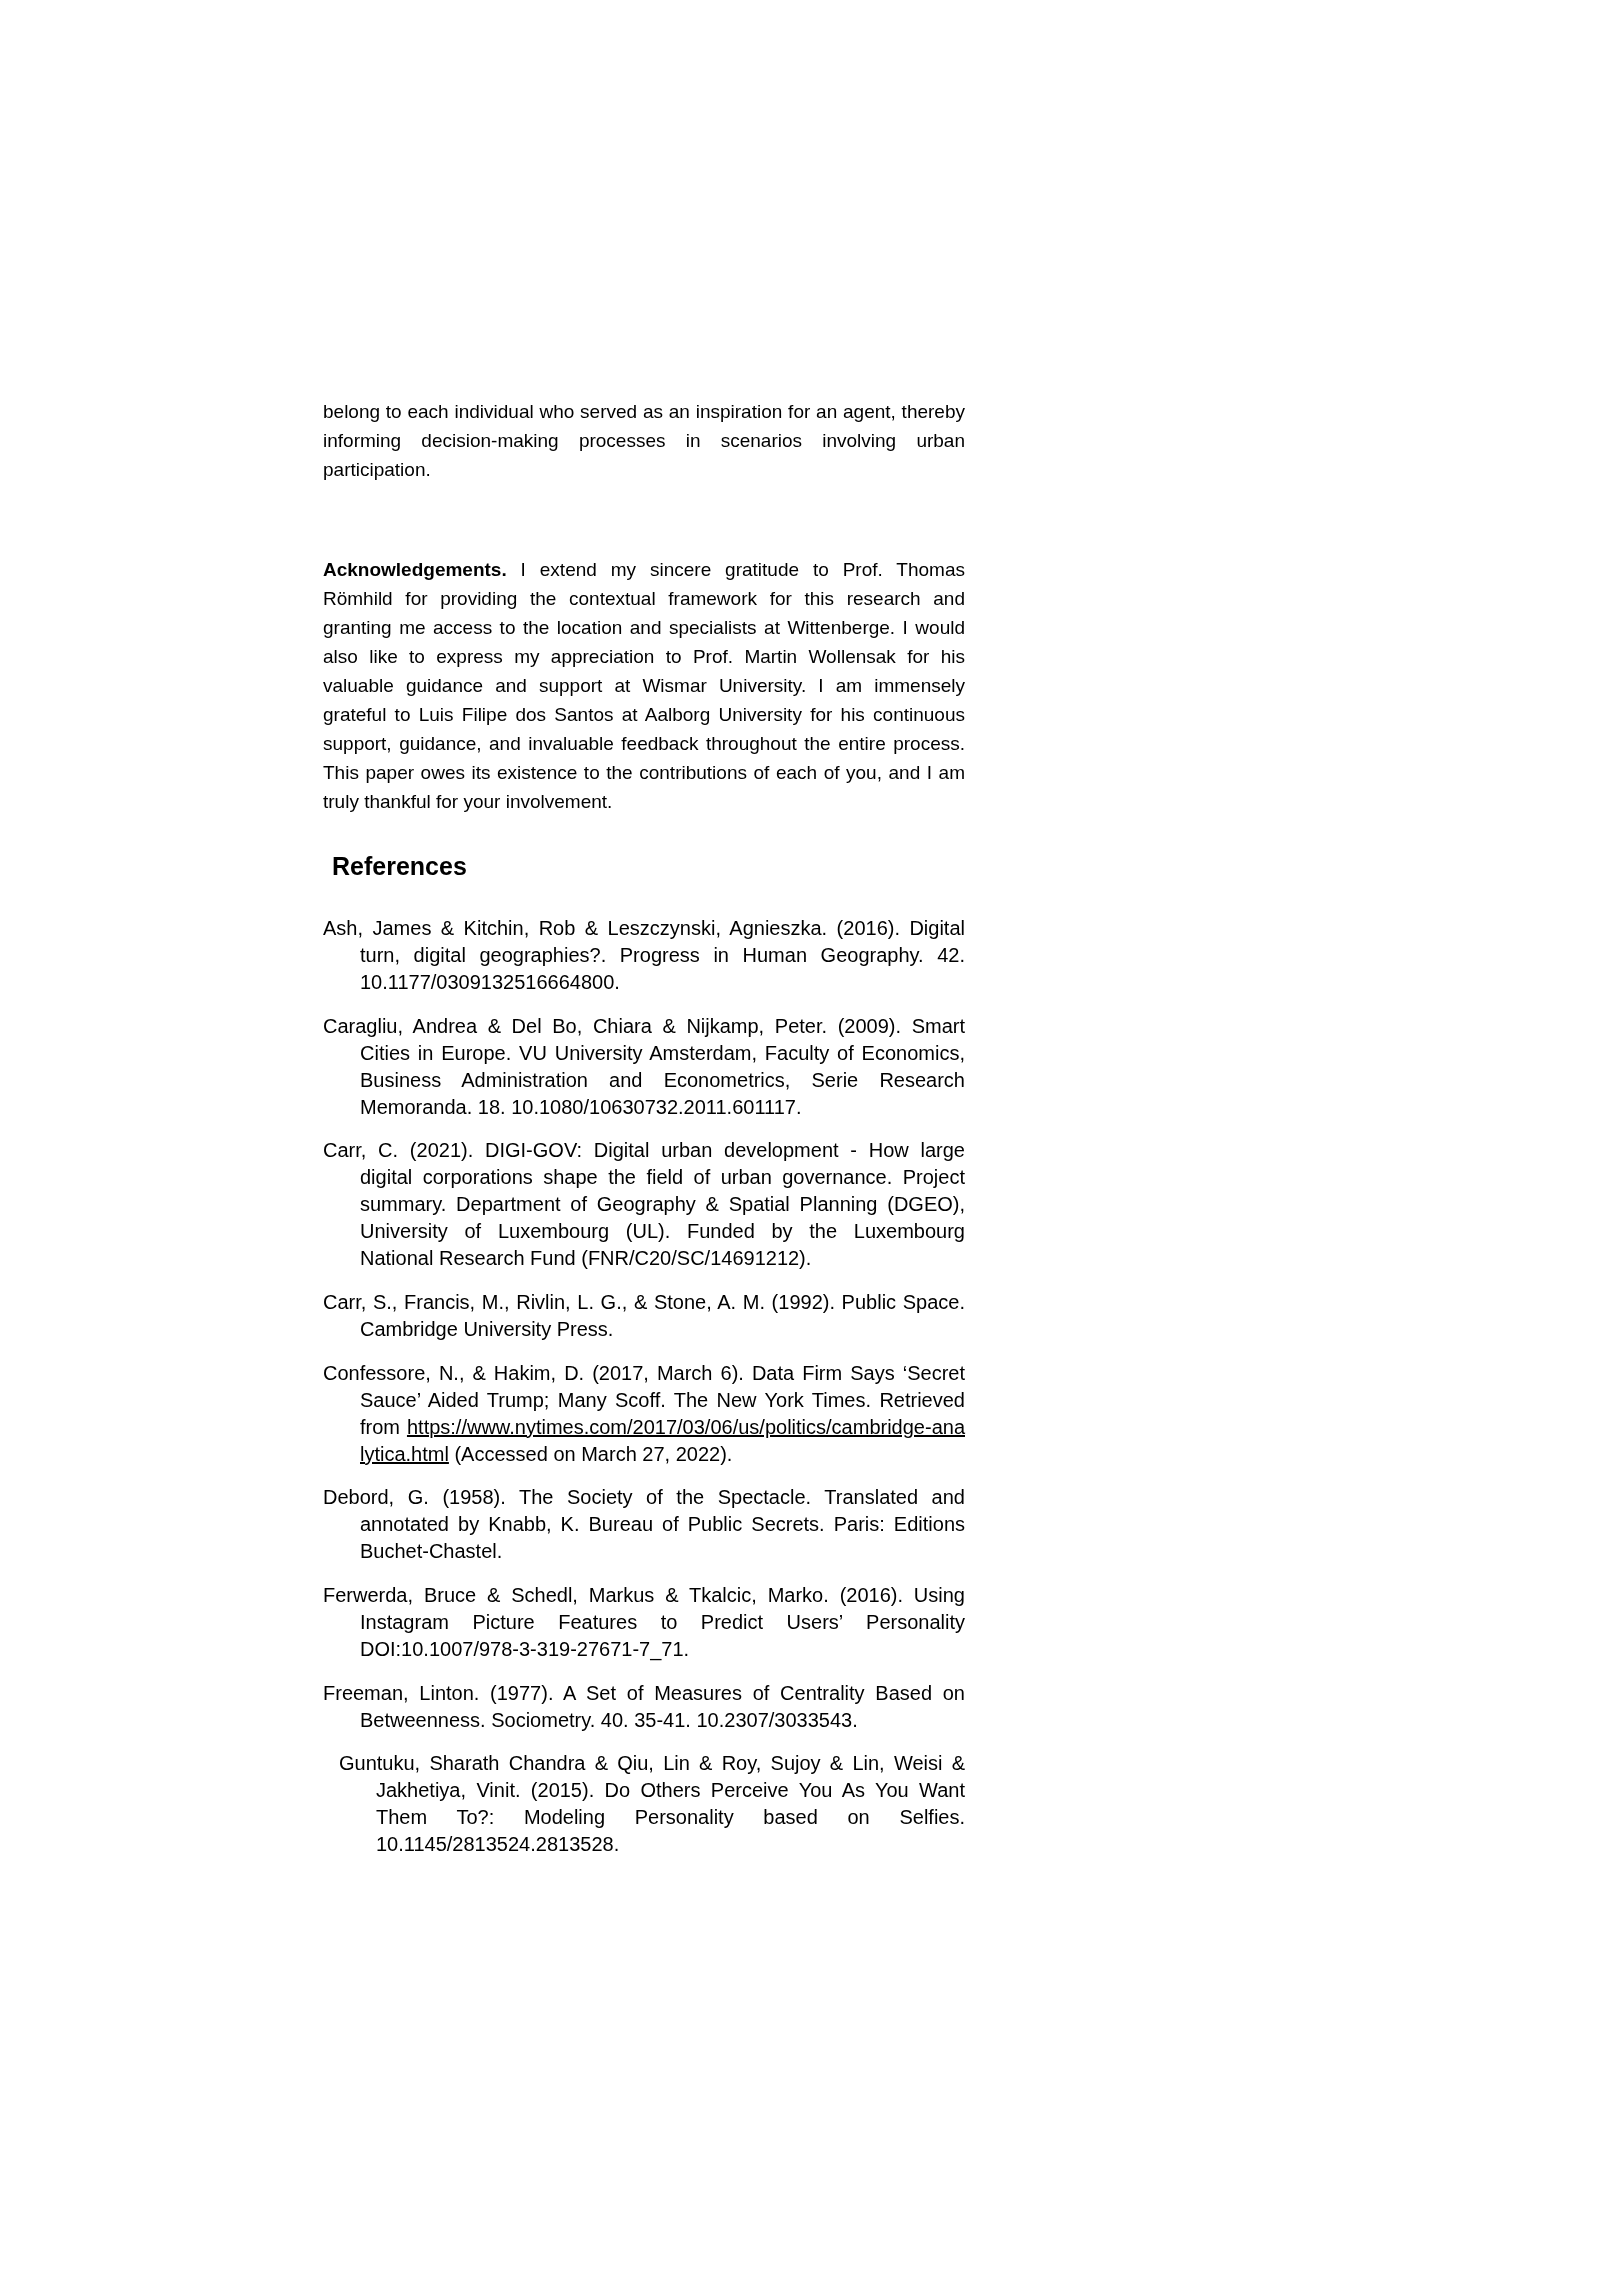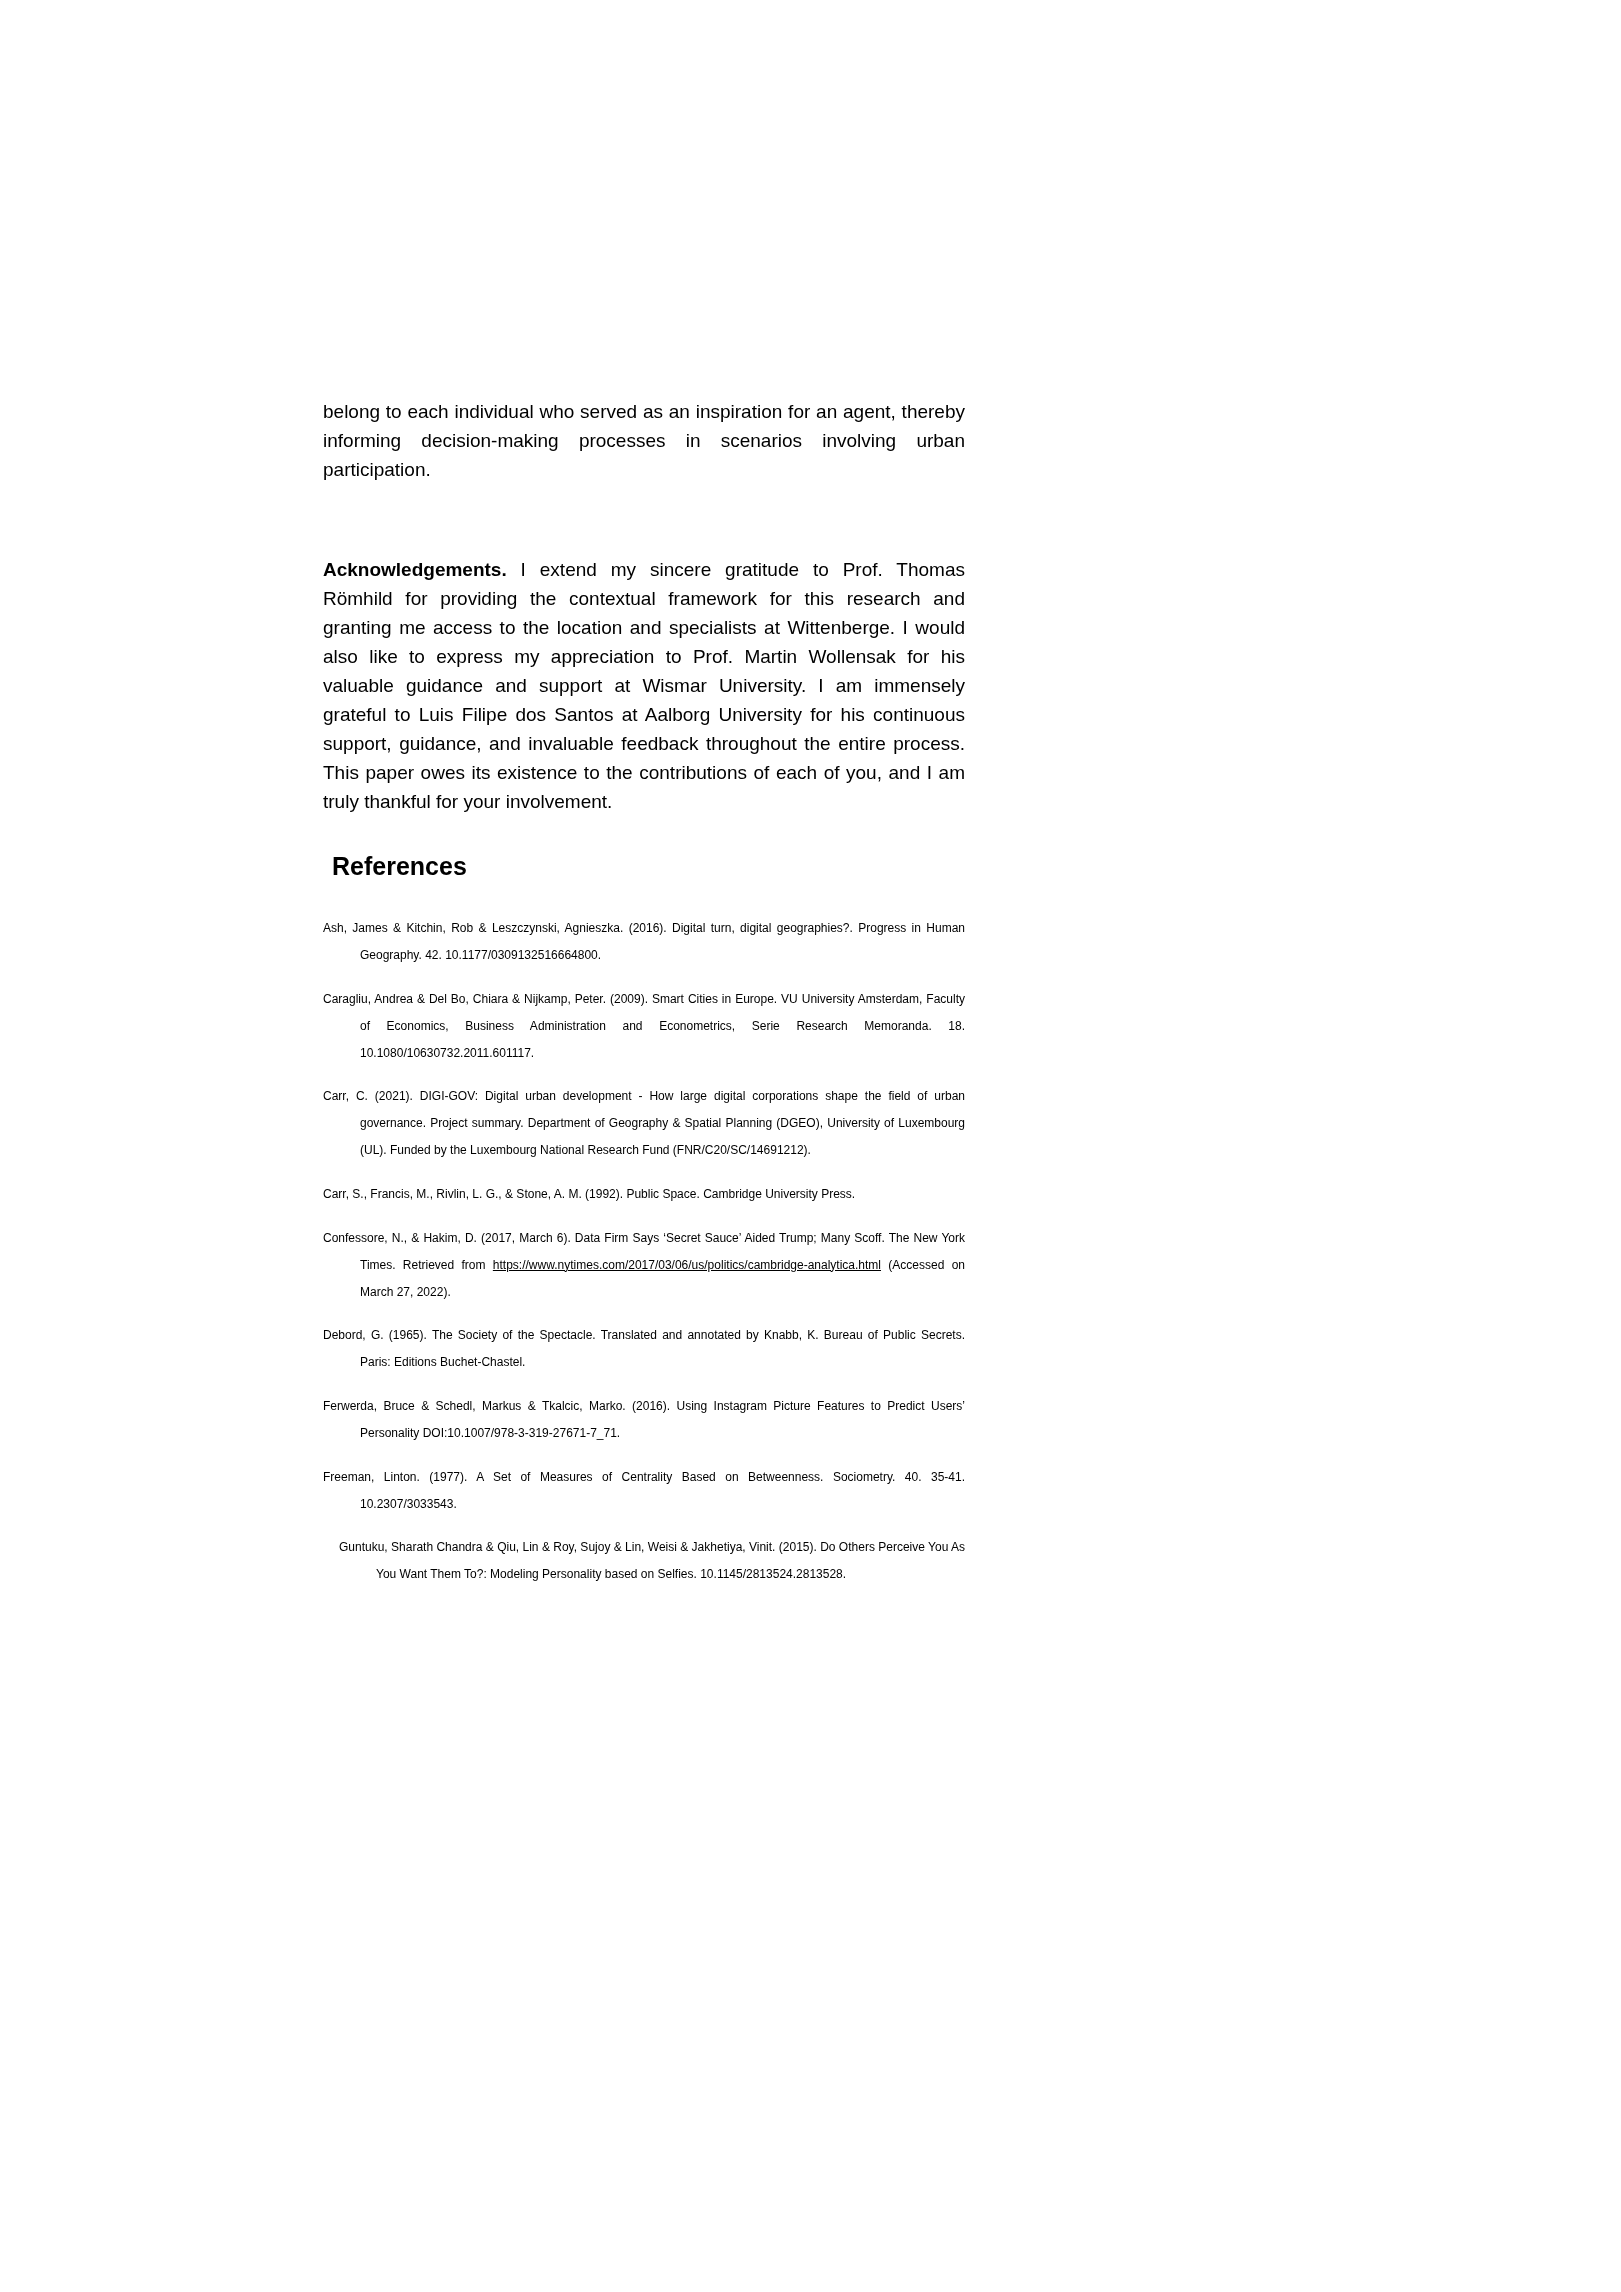--- a/index.html
+++ b/index.html
@@ -59,21 +59,21 @@
   .gap-after-refheading {
     height: 24.5px;
   }
   
   .ref-list {
     margin: 0;
     padding: 0;
     list-style: none;
   }
   .ref-item {
-    font-size: 12px;
+    font-size: 20px;
     line-height: 27px;
     text-align: justify;
     text-justify: inter-word;
     padding-left: 37px;
     text-indent: -37px;
     margin: 0 0 16.7px 0;
     hyphens: none;
   }
   .ref-item:last-child {
     margin-bottom: 0;
@@ -111,21 +111,21 @@
       <li class="ref-item">Ash, James &amp; Kitchin, Rob &amp; Leszczynski, Agnieszka. (2016). Digital turn, digital geographies?. Progress in Human Geography. 42. 10.1177/0309132516664800.</li>
 
       <li class="ref-item">Caragliu, Andrea &amp; Del Bo, Chiara &amp; Nijkamp, Peter. (2009). Smart Cities in Europe. VU University Amsterdam, Faculty of Economics, Business Administration and Econometrics, Serie Research Memoranda. 18. 10.1080/10630732.2011.601117.</li>
 
       <li class="ref-item">Carr, C. (2021). DIGI-GOV: Digital urban development - How large digital corporations shape the field of urban governance. Project summary. Department of Geography &amp; Spatial Planning (DGEO), University of Luxembourg (UL). Funded by the Luxembourg National Research Fund (FNR/C20/SC/14691212).</li>
 
       <li class="ref-item">Carr, S., Francis, M., Rivlin, L. G., &amp; Stone, A. M. (1992). Public Space. Cambridge University Press.</li>
 
       <li class="ref-item"><span>Confessore, N., &amp; Hakim, D. (2017, March 6). Data Firm Says ‘Secret Sauce’ Aided Trump; Many Scoff. The New York Times. Retrieved from </span><a class="ref-link" href="#">https://www.nytimes.com/2017/03/06/us/politics/cambridge-analytica.html</a><span class="ref-tail"> (Accessed on March 27, 2022).</span></li>
 
-      <li class="ref-item">Debord, G. (1965). The Society of the Spectacle. Translated and annotated by Knabb, K. Bureau of Public Secrets. Paris: Editions Buchet-Chastel.</li>
+      <li class="ref-item">Debord, G. (1958). The Society of the Spectacle. Translated and annotated by Knabb, K. Bureau of Public Secrets. Paris: Editions Buchet-Chastel.</li>
 
       <li class="ref-item">Ferwerda, Bruce &amp; Schedl, Markus &amp; Tkalcic, Marko. (2016). Using Instagram Picture Features to Predict Users’ Personality DOI:10.1007/978-3-319-27671-7_71.</li>
 
       <li class="ref-item">Freeman, Linton. (1977). A Set of Measures of Centrality Based on Betweenness. Sociometry. 40. 35-41. 10.2307/3033543.</li>
 
 
       <li class="ref-item">Guntuku, Sharath Chandra &amp; Qiu, Lin &amp; Roy, Sujoy &amp; Lin, Weisi &amp; Jakhetiya, Vinit. (2015). Do Others Perceive You As You Want Them To?: Modeling Personality based on Selfies. 10.1145/2813524.2813528.</li>
 
     </ul>
   </div>

